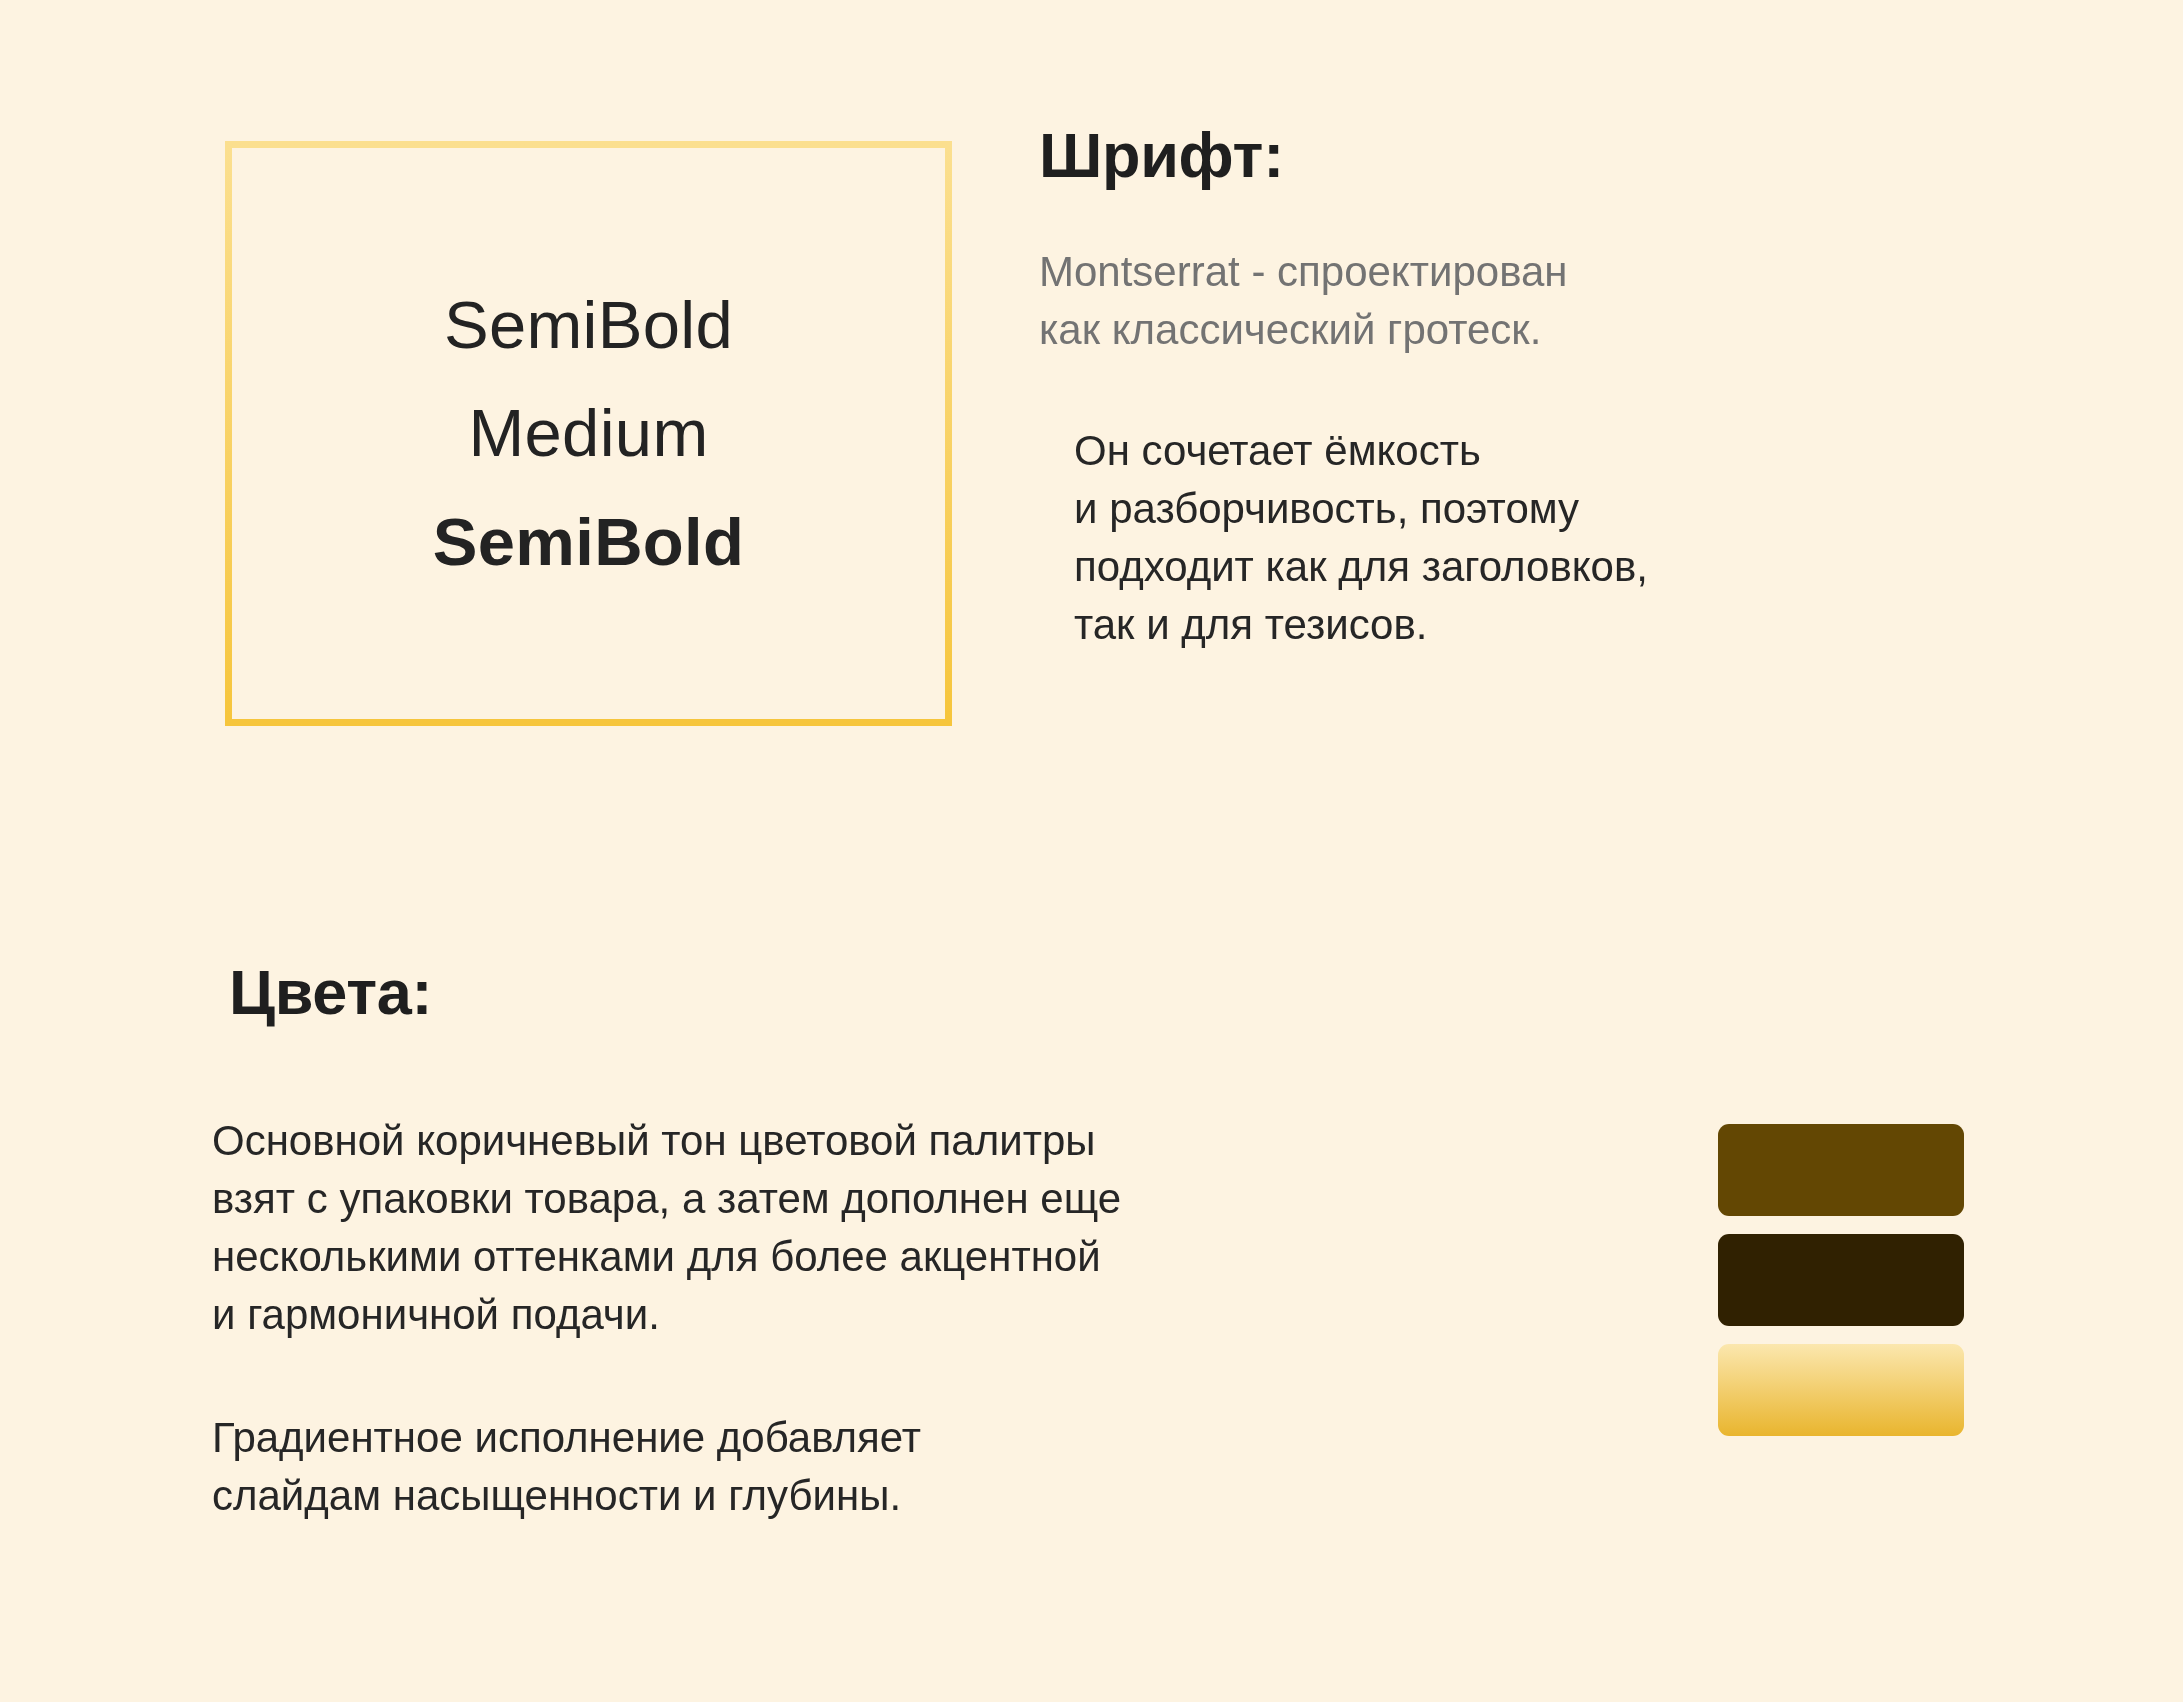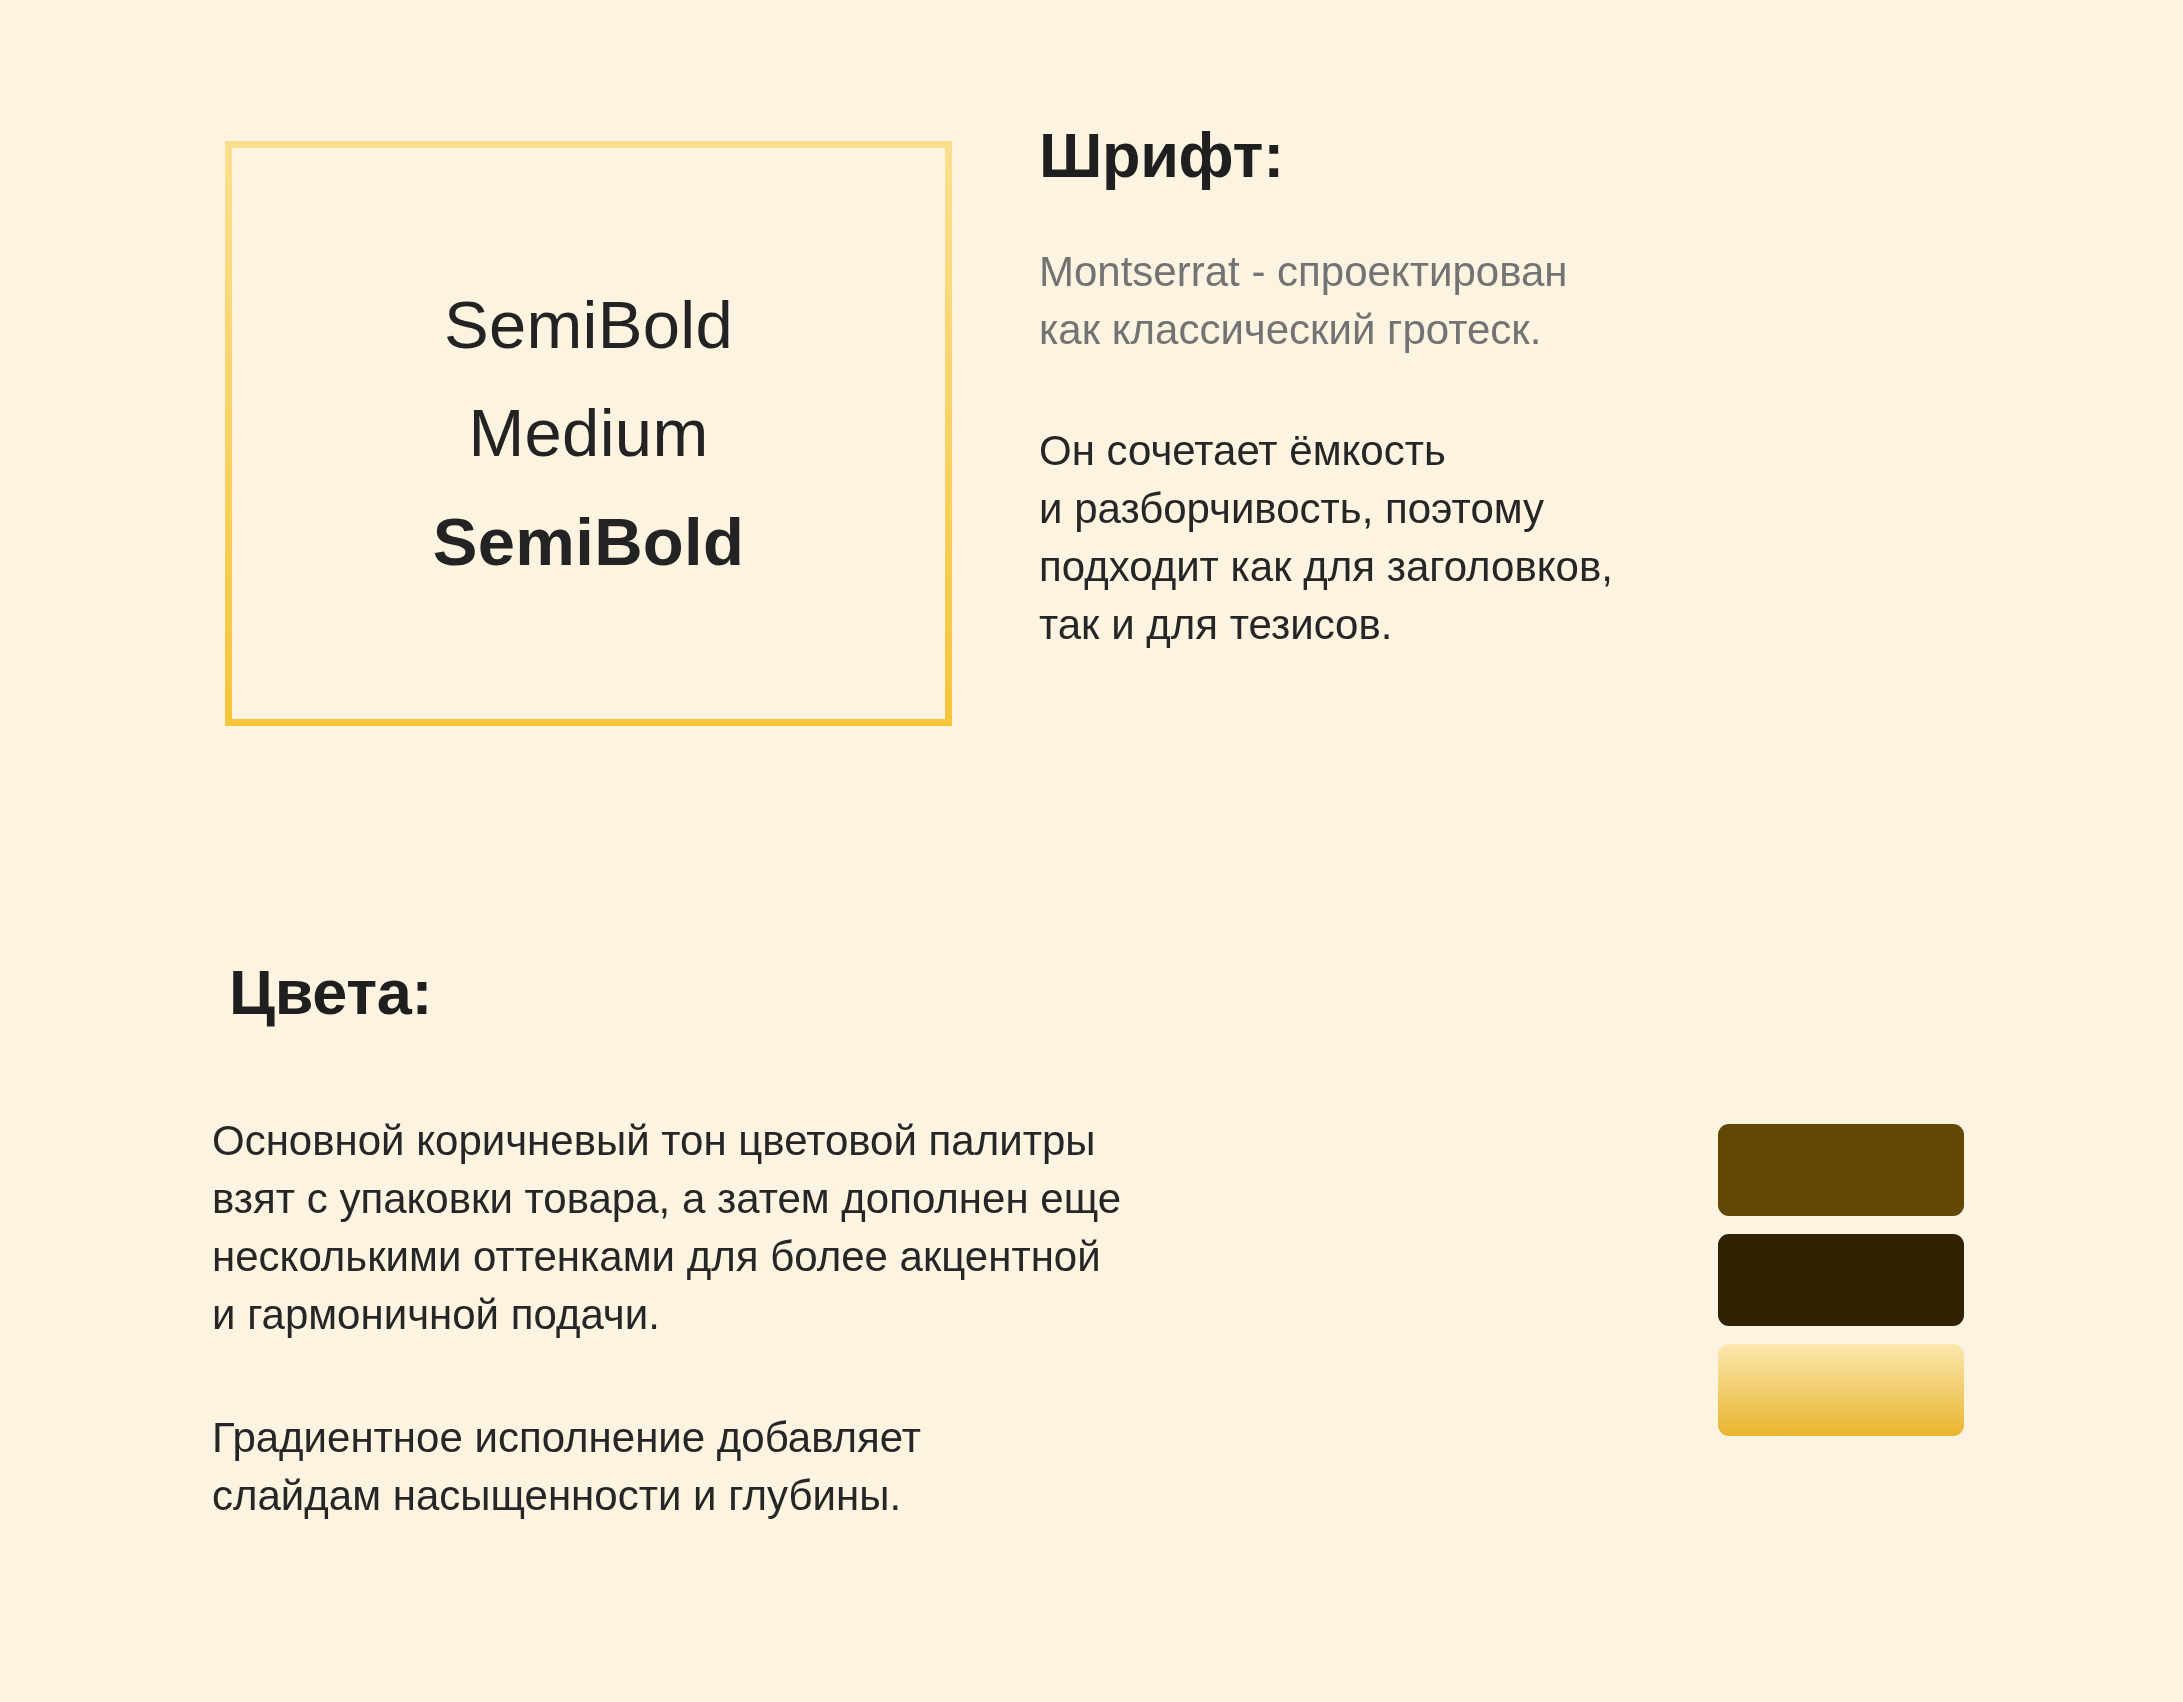--- a/index.html
+++ b/index.html
@@ -140,21 +140,21 @@
       <div class="weight-line w-regular">SemiBold</div>
       <div class="weight-line w-medium">Medium</div>
       <div class="weight-line w-semibold">SemiBold</div>
     </div>
   </div>
 
   <div class="font-col">
     <h2 class="heading" style="color: rgb(31, 31, 31);">Шрифт:</h2>
     <p class="body-p p-first" style="color: #737373;">Montserrat - спроектирован
 как классический гротеск.</p>
-    <p class="body-p p-second" style="color: rgb(38, 38, 38);">Он сочетает ёмкость
+    <p class="body-p p-second" style="color: rgb(38, 38, 38); margin-left: 35px;">Он сочетает ёмкость
 и разборчивость, поэтому
 подходит как для заголовков,
 так и для тезисов.</p>
   </div>
 
   <h2 class="colors-heading" style="color: rgb(31, 31, 31);">Цвета:</h2>
 
   <div class="colors-col">
     <p class="body-p p-first" style="color: rgb(38, 38, 38);">Основной коричневый тон цветовой палитры
 взят с упаковки товара, а затем дополнен еще

